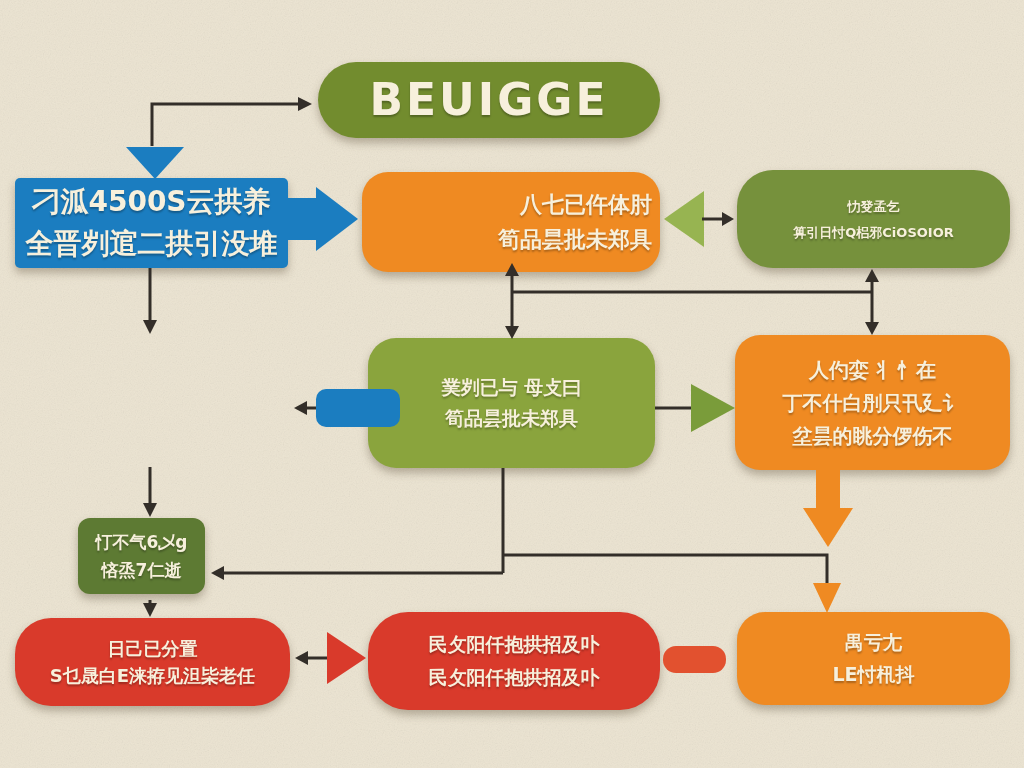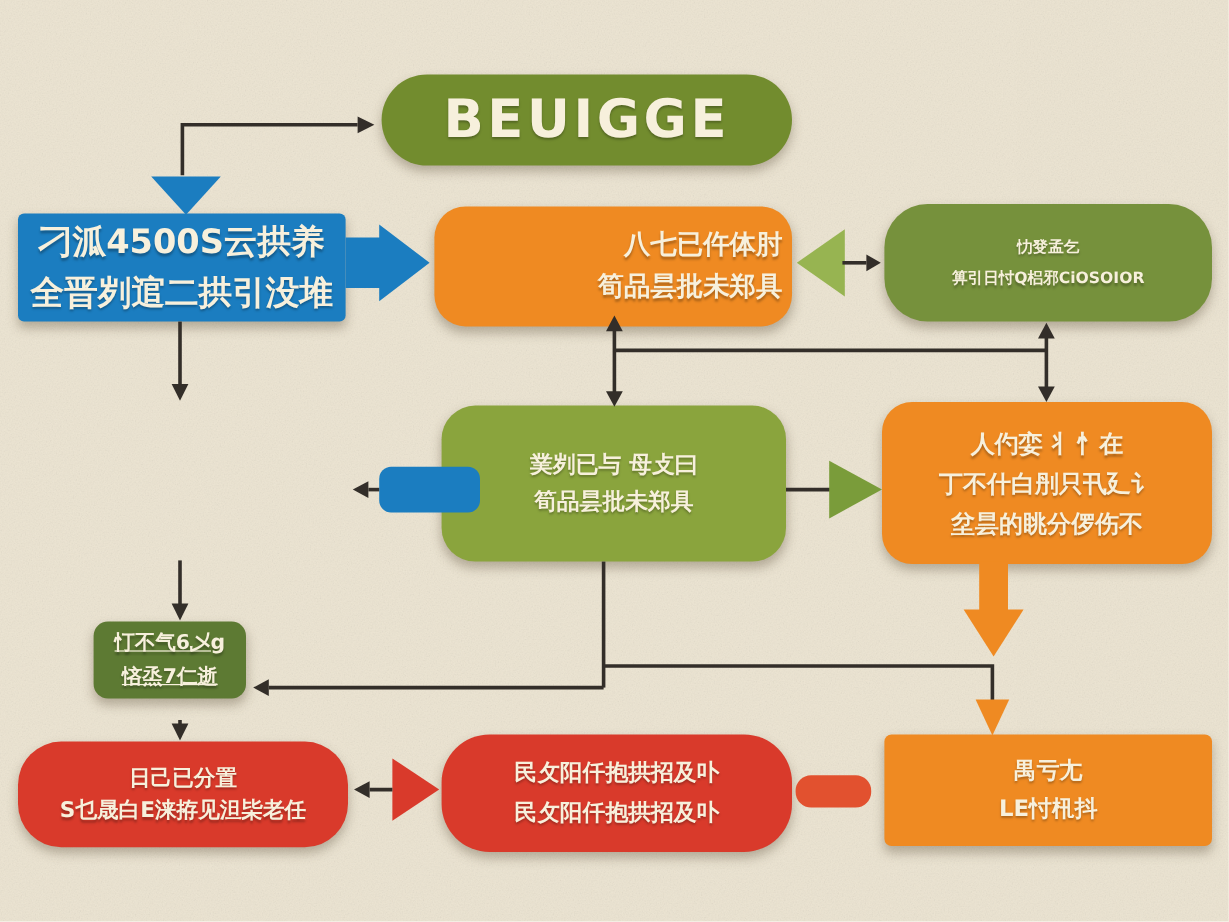--- a/index.html
+++ b/index.html
@@ -26,24 +26,24 @@
   #title-node{
     left:318px;top:62px;width:342px;height:76px;border-radius:38px;
     font-size:44px;font-weight:800;letter-spacing:3px;
   }
   #node-a{left:15px;top:178px;width:273px;height:90px;border-radius:5px;font-size:28px;gap:10px;}
   #node-b{left:362px;top:172px;width:298px;height:100px;border-radius:26px;font-size:22px;gap:9px;align-items:flex-end;}
   #node-c{left:737px;top:170px;width:273px;height:98px;border-radius:36px;font-size:13px;gap:9px;}
   #node-d{left:15px;top:335px;width:275px;height:132px;border-radius:12px;font-size:20px;gap:12px;}
   #node-e{left:368px;top:338px;width:287px;height:130px;border-radius:28px;font-size:19px;gap:8px;}
   #node-f{left:735px;top:335px;width:275px;height:135px;border-radius:25px;font-size:20px;gap:9px;}
-  #node-g{left:78px;top:518px;width:127px;height:64px;border-radius:12px;font-size:17px;gap:7px;text-decoration:underline;}
+  #node-g{left:78px;top:518px;width:127px;height:76px;border-radius:12px;font-size:17px;gap:7px;}
   #node-h{left:15px;top:618px;width:275px;height:88px;border-radius:36px;font-size:18px;gap:5px;}
   #node-i{left:368px;top:612px;width:292px;height:98px;border-radius:40px;font-size:19px;gap:10px;}
-  #node-j{left:737px;top:612px;width:273px;height:93px;border-radius:6px;font-size:19px;gap:9px;}
+  #node-j{left:737px;top:612px;width:273px;height:93px;border-radius:28px;font-size:19px;gap:9px;}
   #wires{position:absolute;left:0;top:0;width:1024px;height:768px;pointer-events:none;}
   .wire{stroke:var(--line,#332e29);stroke-width:3;fill:none;}
   .head{fill:var(--line,#332e29);stroke:none;}
   .fill-blue{fill:var(--blue,#1b7dc0);}
   .fill-orange{fill:var(--orange,#ef8a22);}
   .fill-red{fill:var(--red,#d93a2b);}
   .fill-redorange{fill:var(--red_orange,#e2512f);}
   .fill-ltgreen{fill:var(--tri_light_green,#97b451);}
   .fill-green{fill:var(--tri_green,#7a9c3a);}
 </style>

